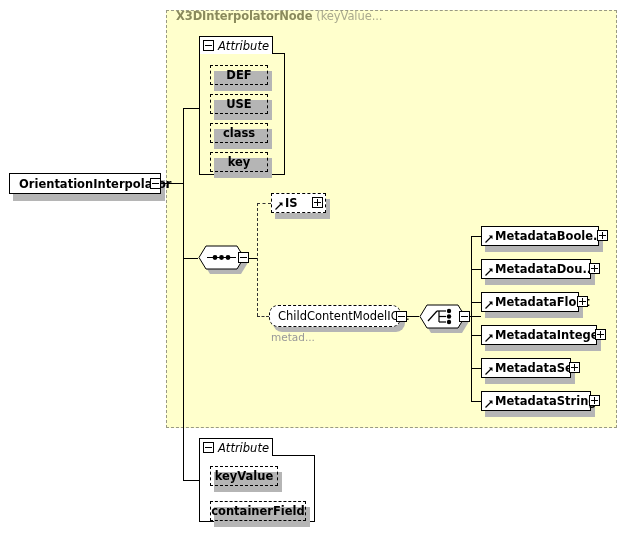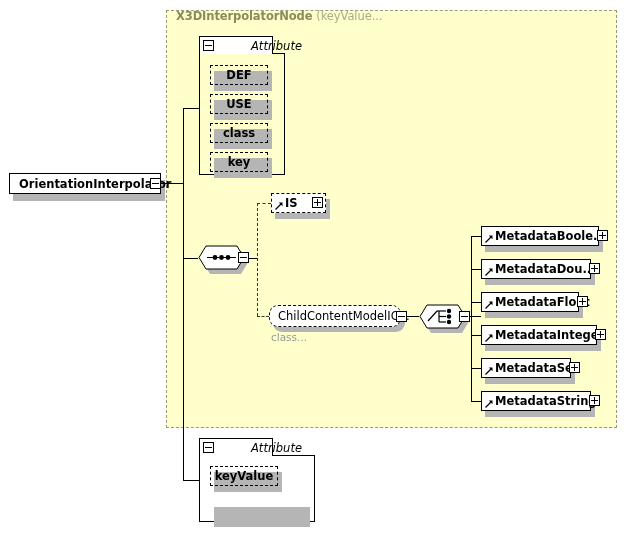--- a/index.html
+++ b/index.html
@@ -144,21 +144,20 @@
     border-bottom: none;
     background: #ffffff;
     height: 18px;
     display: flex;
     align-items: center;
     padding-left: 3px;
     font-size: 11.5px;
     font-style: italic;
     color: #000;
     z-index: 3;
-    gap: 33px;
   }
   .attr-tab .tab-label { margin-left: 4px; }
   .attr-tab .tab-exp {
     position: relative;
     width: 11px;
     height: 11px;
     box-sizing: border-box;
     border: 1px solid #000;
     background: #fff;
     flex: 0 0 auto;
@@ -333,21 +332,21 @@
     </svg>
     <span>IS</span>
   </div>
   <div class="expander plus" style="left:312px; top:197px;"></div>
 
   <div class="grp-shadow" style="left:273px; top:310px; width:132px; height:22px;"></div>
   <div class="grp-node" style="left:269px; top:305px; width:132px; height:22px;">
     <span>ChildContentModelIC...</span>
   </div>
   <div class="expander" style="left:396px; top:311px;"></div>
-  <div class="grp-caption" style="left:271px; top:331px;">class...</div>
+  <div class="grp-caption" style="left:271px; top:331px;">metad...</div>
 
   <div class="line-h" style="left:407px; top:316px; width:12px;"></div>
 
   <div class="comp-shadow" style="left:423px; top:309px;">
     <svg width="47" height="25" viewBox="0 0 47 25">
       <polygon points="8,1 39,1 46,12.5 39,24 8,24 1,12.5" fill="#b5b5b5" stroke="none"></polygon>
     </svg>
   </div>
   <div class="comp" style="left:419px; top:304px;">
     <svg width="47" height="25" viewBox="0 0 47 25">
@@ -439,14 +438,17 @@
     <span class="tab-exp"></span>
     <span class="tab-label">Attribute</span>
   </div>
 
   <div class="attr-item-shadow" style="left:214px; top:472px; width:68px; height:20px;"></div>
   <div class="attr-item" style="left:210px; top:466px; width:68px; height:20px;">
     <span>keyValue</span>
   </div>
 
   <div class="attr-item-shadow" style="left:214px; top:507px; width:96px; height:20px;"></div>
+  <div class="attr-item" style="left:210px; top:501px; width:96px; height:20px;">
+    <span>containerField</span>
+  </div>
 
 </div>
 
 </body></html>

